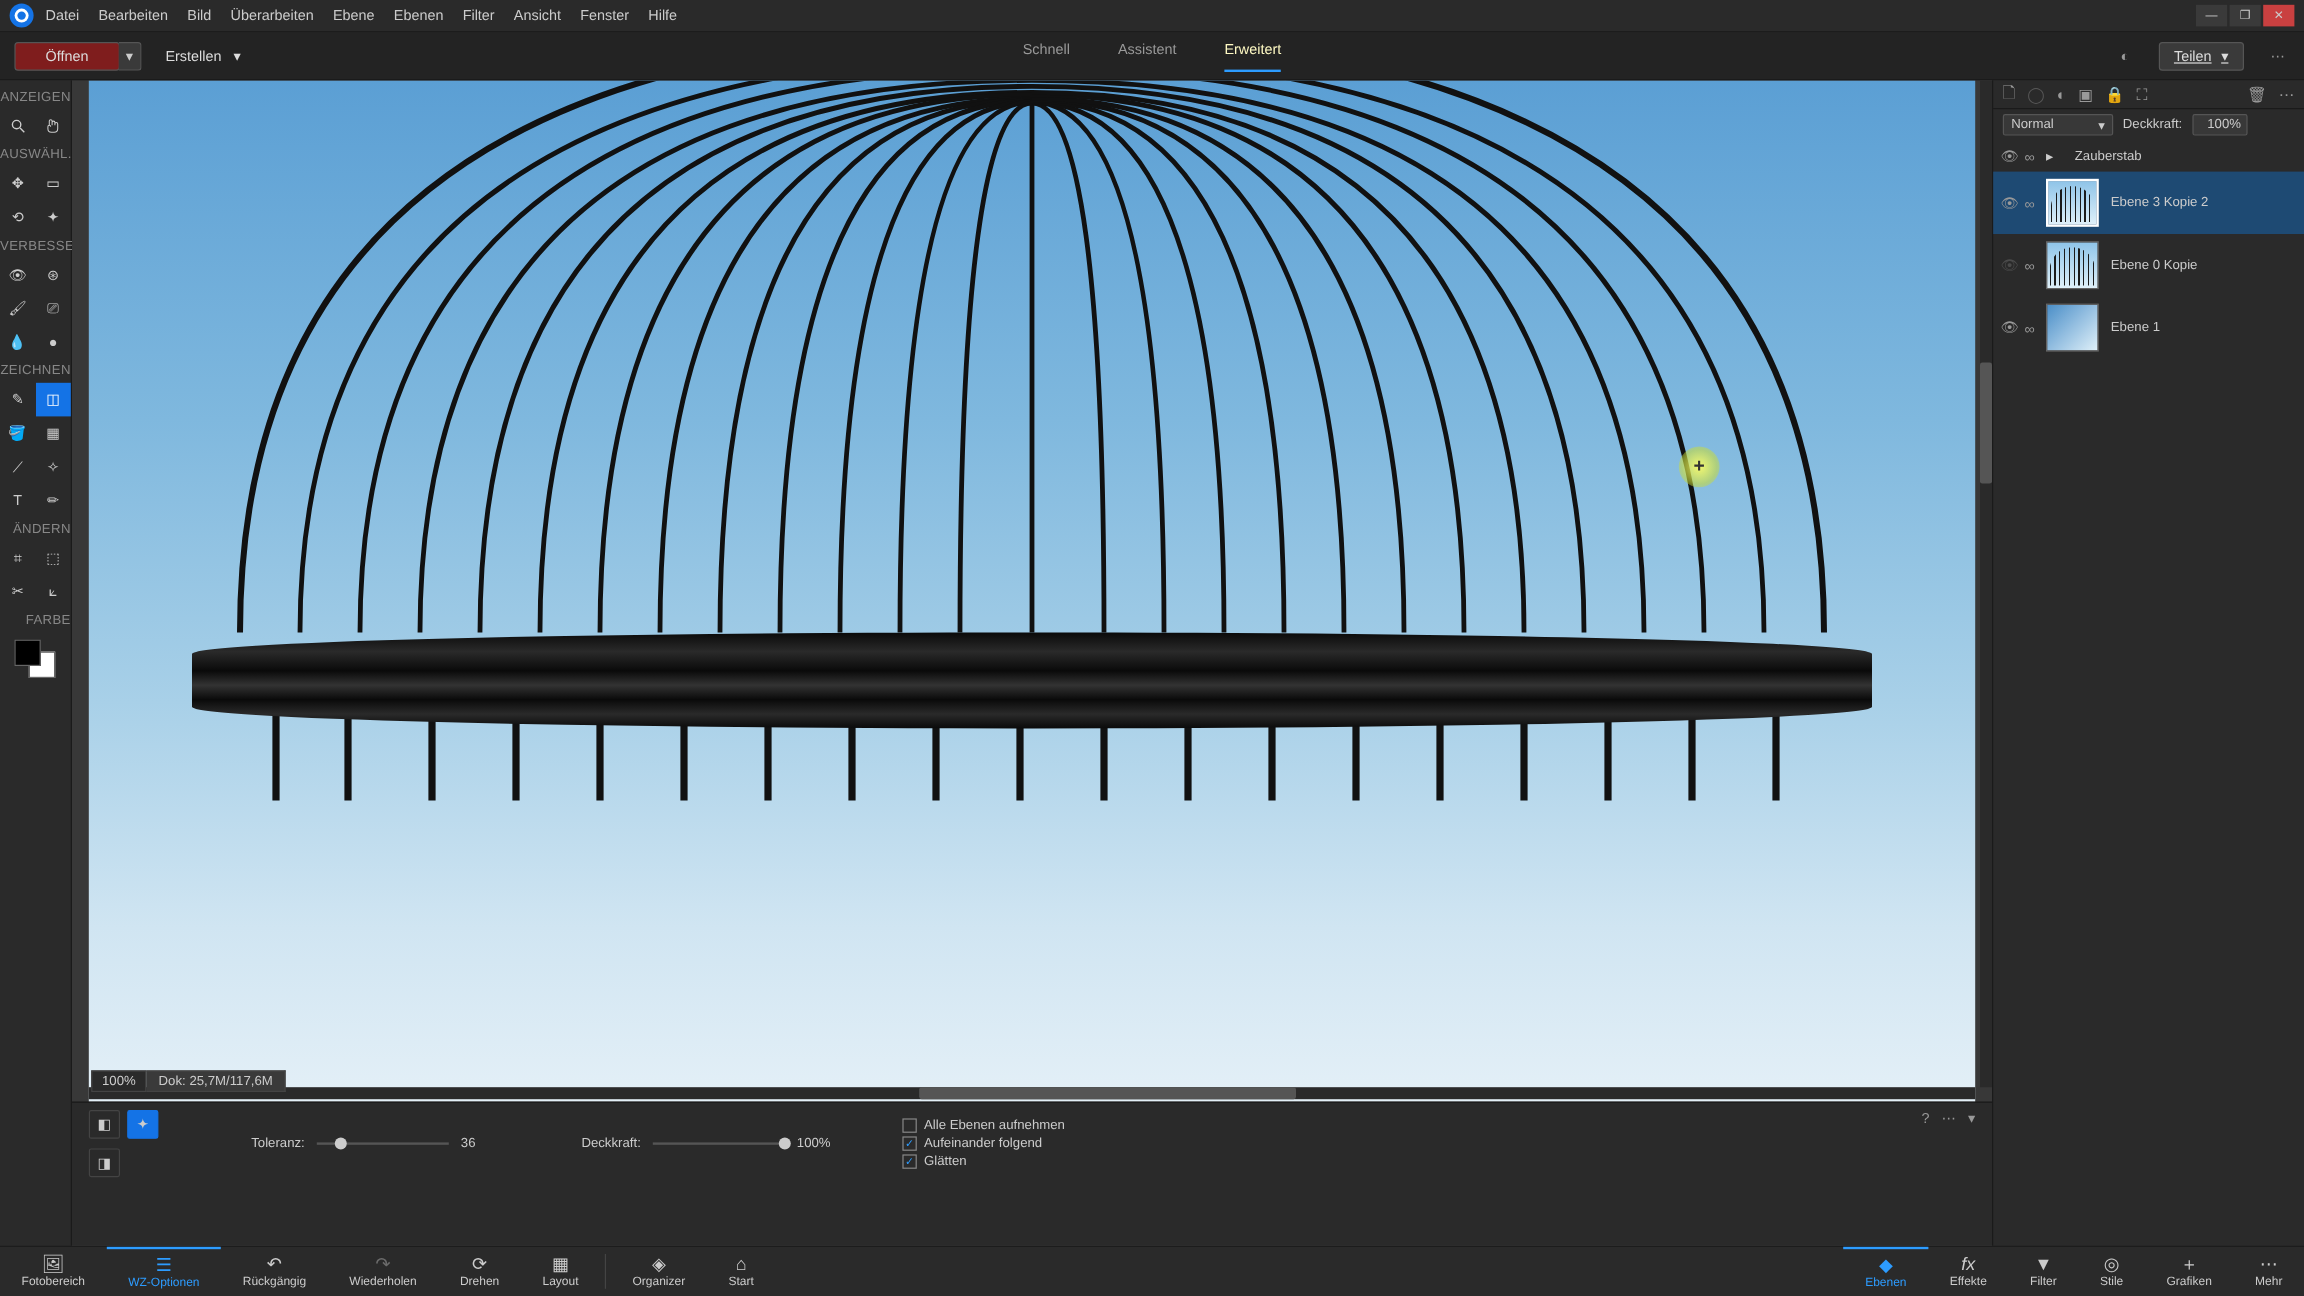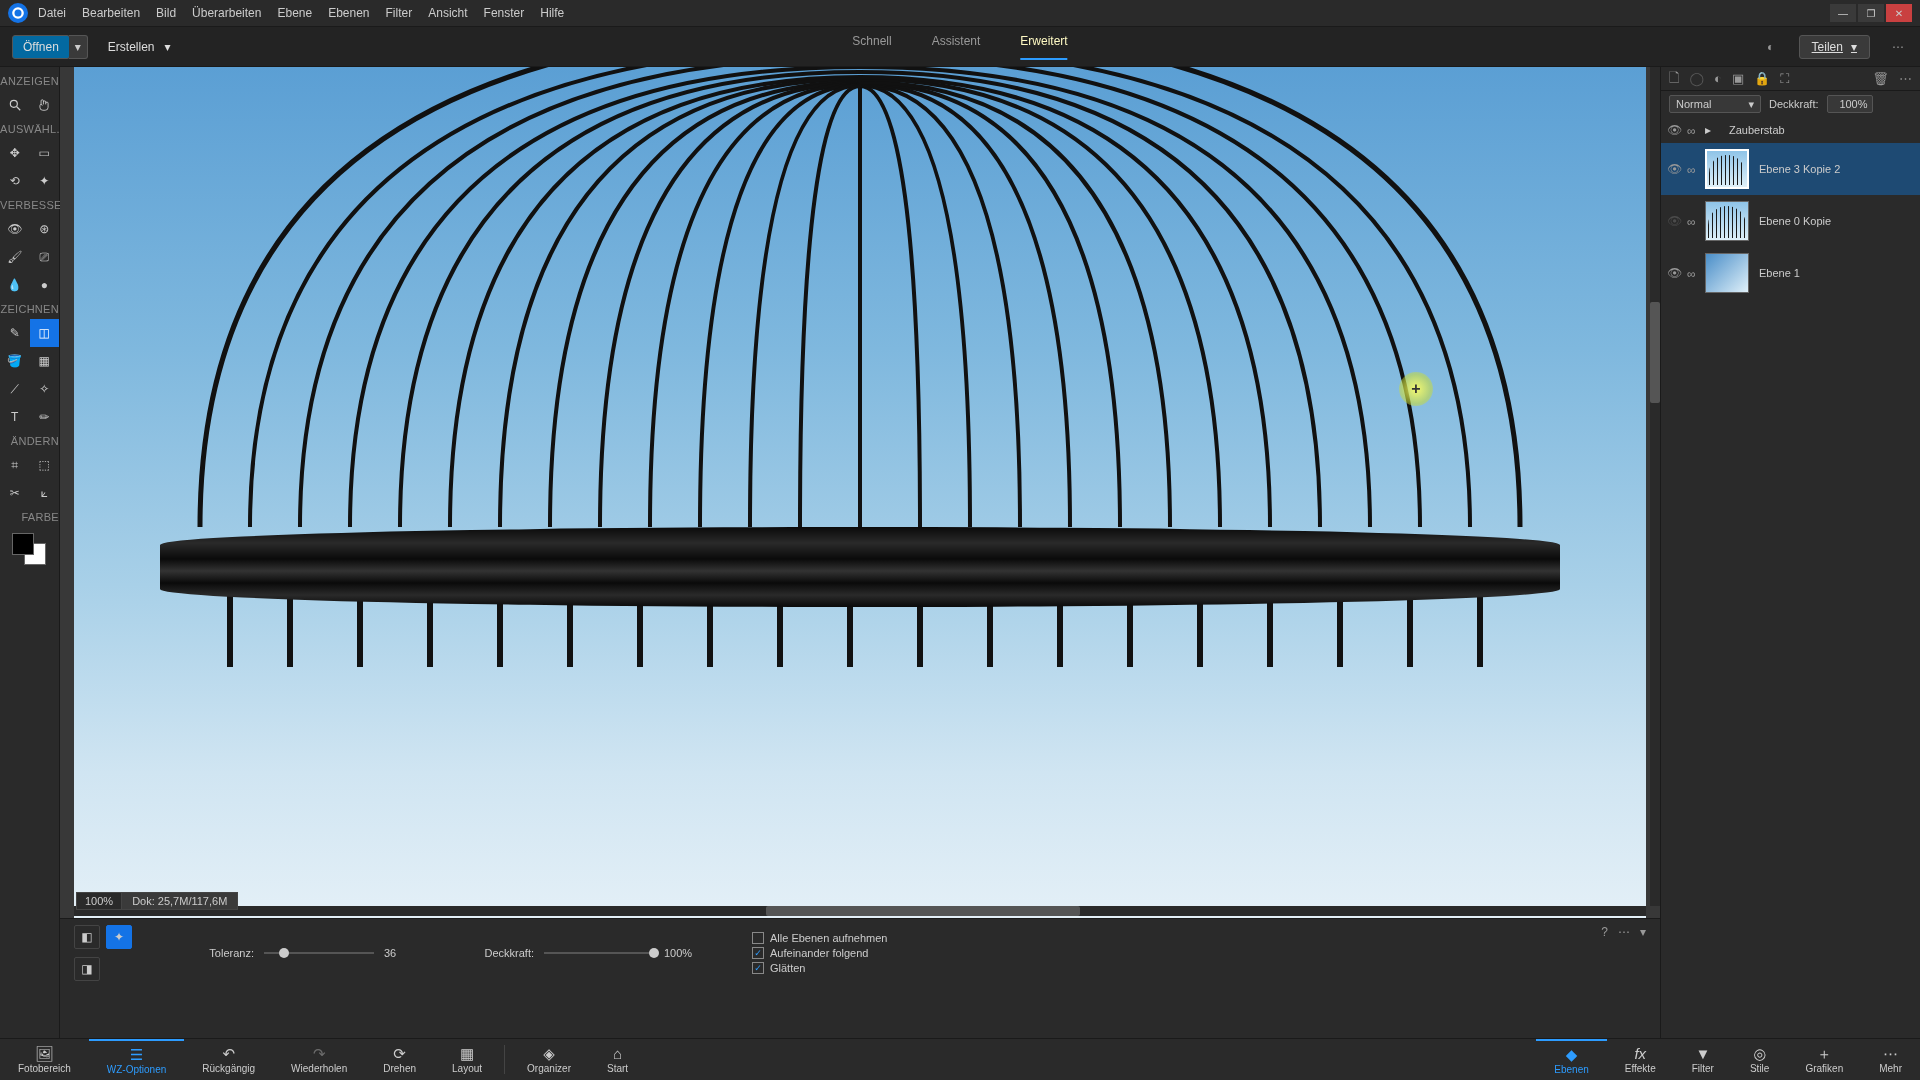--- a/index.html
+++ b/index.html
@@ -10,21 +10,21 @@
 .app-logo { width: 20px; height: 20px; border-radius: 50%; background: #1473e6; display: flex; align-items: center; justify-content: center; margin-right: 10px; }
 .app-logo svg { width: 14px; height: 14px; }
 .menubar-items { display: flex; gap: 16px; }
 .menubar-item { color: #ccc; cursor: pointer; }
 .window-controls { margin-left: auto; display: flex; gap: 2px; }
 .win-btn { width: 26px; height: 18px; background: #3a3a3a; display: flex; align-items: center; justify-content: center; color: #ccc; font-size: 10px; }
 .win-btn.close { background: #c94040; }
 
 
 .actionbar { height: 40px; background: #232323; display: flex; align-items: center; padding: 0 12px; border-bottom: 1px solid #1a1a1a; }
-.open-btn { background: #0369a1; border: 1px solid #555; padding: 4px 10px; border-radius: 3px; color: #ddd; cursor: pointer; display: flex; align-items: center; gap: 6px; }
+.open-btn { background: #7f1d1d; border: 1px solid #555; padding: 4px 25px; border-radius: 3px; color: #ddd; cursor: pointer; display: flex; align-items: center; gap: 6px; }
 .drop-arrow { border: 1px solid #555; border-left: none; padding: 4px 6px; border-radius: 0 3px 3px 0; background: #3a3a3a; margin-left: -1px; cursor: pointer; }
 .create-btn { margin-left: 20px; color: #ddd; cursor: pointer; display: flex; align-items: center; gap: 10px; }
 .mode-tabs { position: absolute; left: 50%; transform: translateX(-50%); display: flex; gap: 40px; }
 .mode-tab { color: #999; cursor: pointer; padding-bottom: 10px; }
 .mode-tab.active { color: #fef9c3; border-bottom: 2px solid #2d9cff; }
 .right-actions { margin-left: auto; display: flex; align-items: center; gap: 18px; }
 .icon-btn-small { width: 20px; height: 20px; display: flex; align-items: center; justify-content: center; cursor: pointer; color: #999; }
 .share-btn { background: #3a3a3a; border: 1px solid #555; padding: 4px 12px; border-radius: 3px; color: #ddd; cursor: pointer; display: flex; align-items: center; gap: 8px; text-decoration: underline; }
 
 

